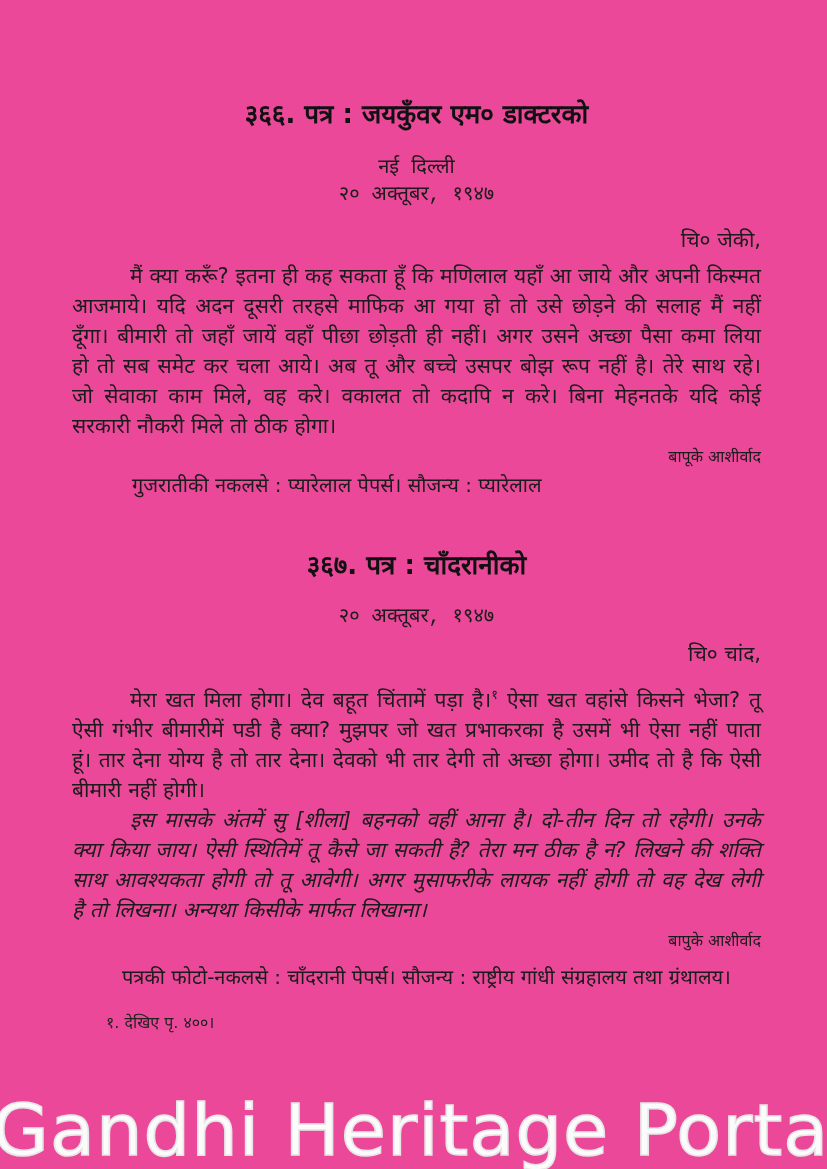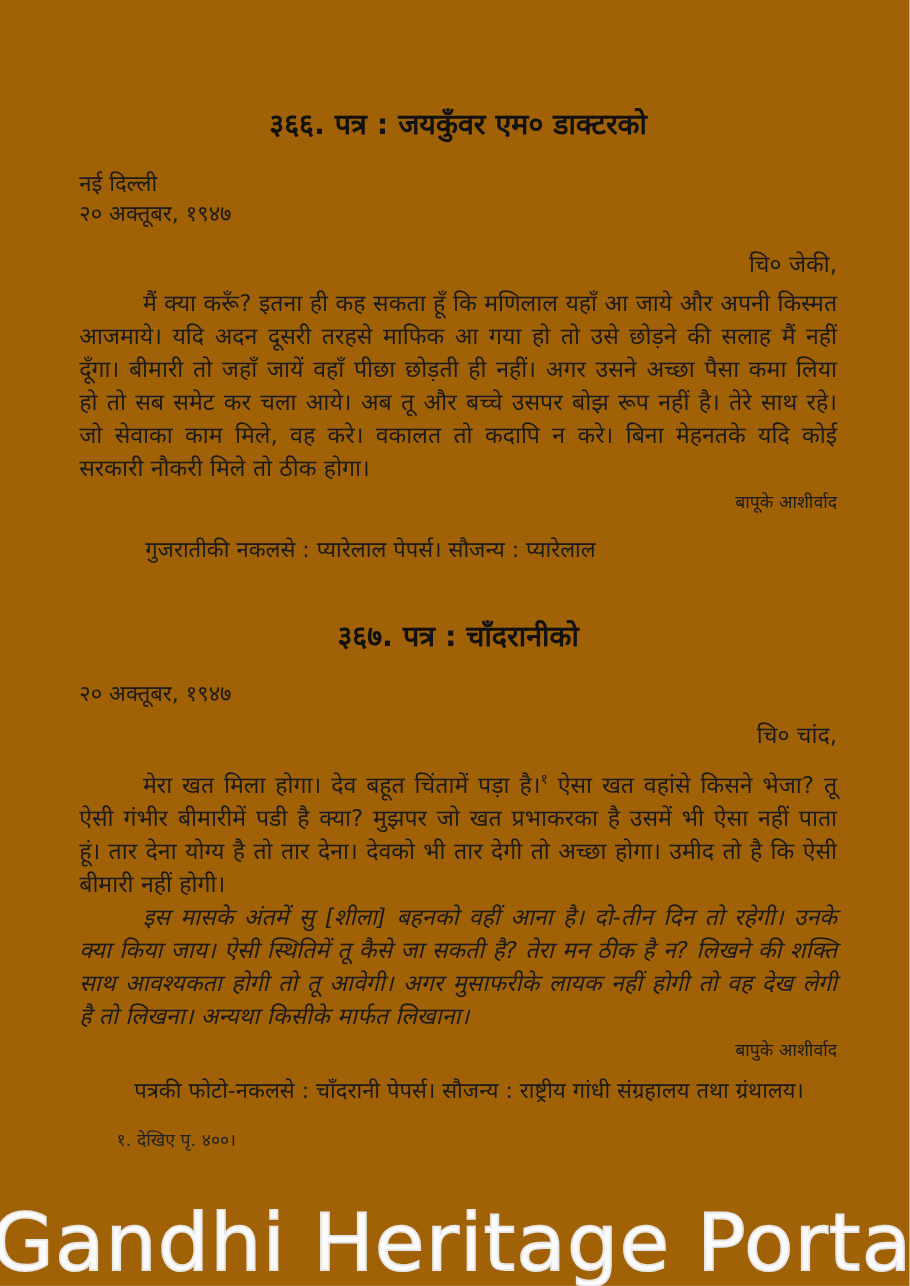--- a/index.html
+++ b/index.html
@@ -5,39 +5,40 @@
   html, body {
     margin: 0;
     padding: 0;
     background: #ffffff;
   }
   .page {
     position: relative;
     width: 827px;
     height: 1169px;
     margin: 0 auto;
-    background: #a16207;
+    background: #ec4899;
     overflow: hidden;
     font-family: "DejaVu Sans", sans-serif;
     color: #1b1b1b;
   }
   .content {
     padding: 98px 66px 0 72px;
   }
   .letter-heading {
     text-align: center;
     font-size: 26px;
     line-height: 32px;
     font-weight: bold;
     color: #111;
   }
   .right-line {
-    text-align: left;
+    text-align: center;
     font-size: 20px;
     line-height: 27px;
+    font-family: Liberation Mono, monospace;
   }
   .place-line { margin-top: 24px; }
   .salutation {
     margin-top: 18px;
     font-size: 21px;
     line-height: 29px;
     text-align: right;
   }
   .body-para {
     margin-top: 6px;
@@ -55,21 +56,20 @@
     line-height: 30px;
   }
   .indent { text-indent: 58px; }
   .signature {
     margin-top: 2px;
     text-align: right;
     font-size: 16px;
     line-height: 28px;
   }
   .source-line {
-    margin-top: 14px;
     padding-left: 60px;
     font-size: 20px;
     line-height: 28px;
   }
   .source-line.tight {
     margin-top: 8px;
     padding-left: 50px;
   }
   .second-heading { margin-top: 50px; }
   .date-only { margin-top: 22px; }

